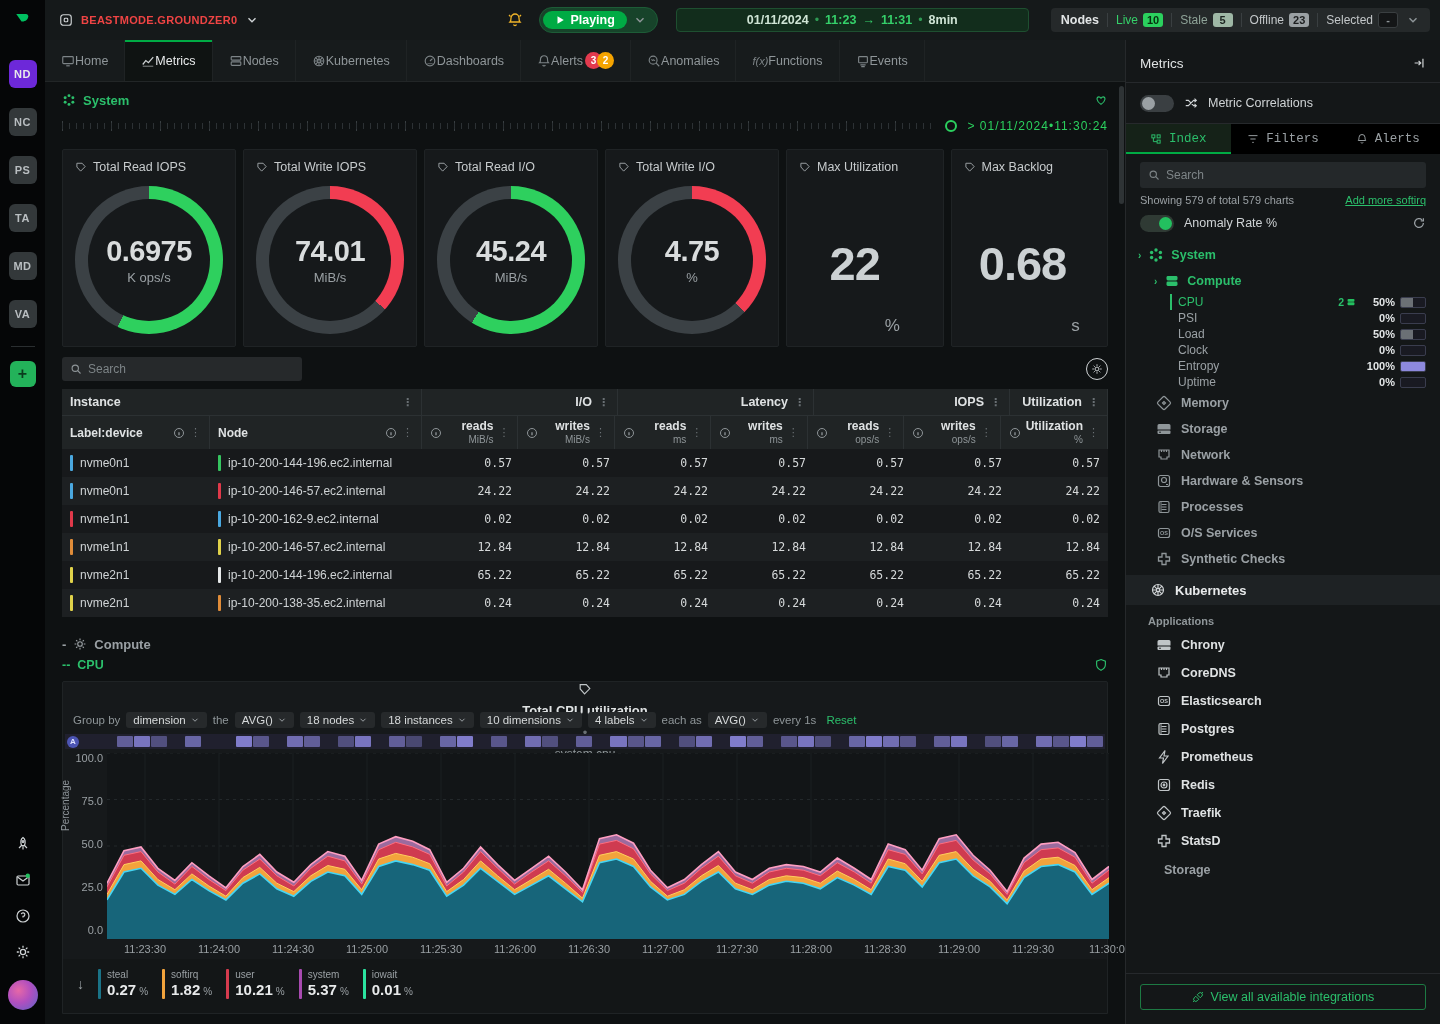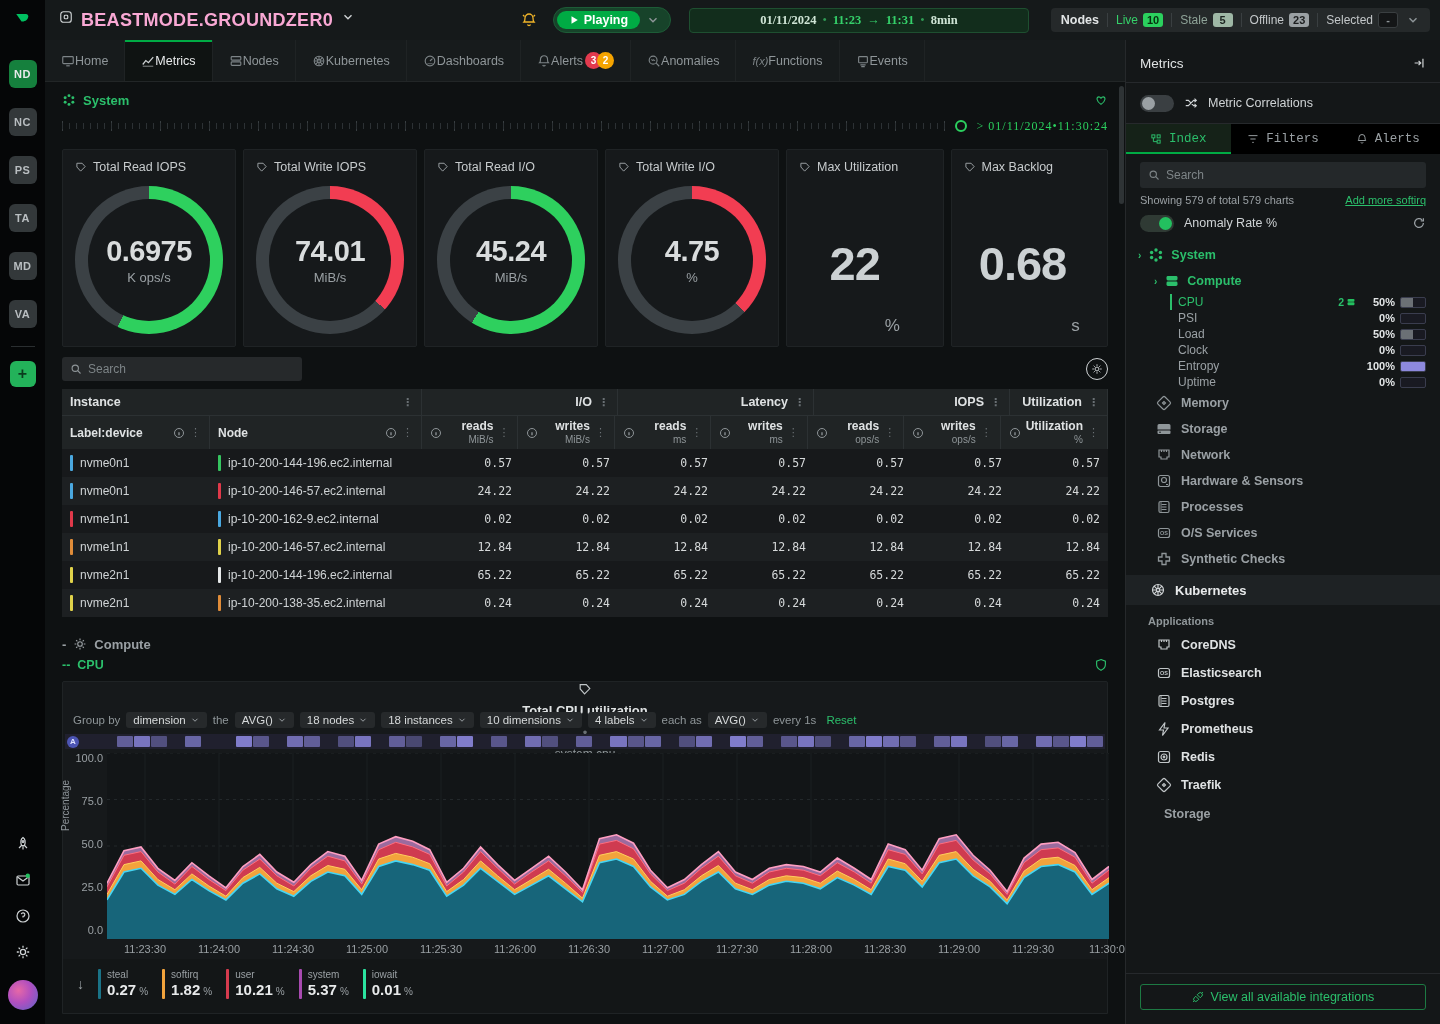--- a/index.html
+++ b/index.html
@@ -1,28 +1,28 @@
 <!DOCTYPE html>
 <html><head>
 <meta charset="utf-8">
 <style>
   *{margin:0;padding:0;box-sizing:border-box;}
   html,body{width:1440px;height:1024px;overflow:hidden;background:#0c0e10;
     font-family:"Liberation Sans","DejaVu Sans",sans-serif;color:#d6d9da;font-size:12px;}
-  .mono{font-family:Liberation Serif, serif;}
+  .mono{font-family:Liberation Sans, sans-serif;}
   .ic{display:inline-flex;align-items:center;justify-content:center;flex:none;}
   .ic svg{width:14px;height:14px;display:block;}
   .ic.s10 svg{width:10px;height:10px}.ic.s12 svg{width:12px;height:12px}
   .ic.s16 svg{width:16px;height:16px}.ic.s18 svg{width:18px;height:18px}
 
   
   #topbar{position:absolute;left:0;top:0;width:1440px;height:40px;background:#15191a;
     display:flex;align-items:center;z-index:5;}
   #logo-box{width:45px;height:40px;background:#050607;display:flex;align-items:center;justify-content:center;}
-  .space-btn{display:flex;align-items:flex-start;gap:8px;margin-left:14px;color:#f9a8d4;font-weight:bold;font-size:18px;letter-spacing:.3px;}
+  .space-btn{display:flex;align-items:center;gap:8px;margin-left:14px;color:#ef4444;font-weight:bold;font-size:11px;letter-spacing:.3px;}
   .space-btn .ic{color:#cfd3d5}
   .chev{color:#8f9699}
   #bell-btn{margin-left:auto;color:#f0b429;}
   .playing-pill{display:flex;align-items:center;gap:6px;background:#17432a;border:1px solid #1d5c37;
     border-radius:14px;padding:3px 10px 3px 3px;margin-left:16px;}
   .playing-inner{display:flex;align-items:center;gap:5px;background:#00ab44;border-radius:11px;
     padding:2px 12px;color:#fff;font-weight:bold;font-size:12.5px;}
   .date-pill{display:flex;align-items:center;gap:6px;background:#122d1c;border:1px solid #1e4f30;
     border-radius:4px;padding:4px 70px;margin-left:18px;font-size:12.5px;}
   .date-pill .d{color:#cfe4d5;font-weight:bold;}
@@ -48,21 +48,21 @@
   .tab-badge{width:17px;height:17px;border-radius:50%;color:#fff;font-size:10px;font-weight:bold;
     display:flex;align-items:center;justify-content:center;}
   .tab-badge + .tab-badge{margin-left:-5px;}
   .fx{font-style:italic;font-size:11px;color:#7d8487;}
 
   
   #rail{position:absolute;left:0;top:40px;width:45px;height:984px;background:#050607;display:flex;
     flex-direction:column;align-items:center;z-index:6;}
   .ws-btn{width:28px;height:28px;border-radius:6px;background:#33383a;color:#b9bec1;font-size:11px;
     font-weight:bold;display:flex;align-items:center;justify-content:center;margin-top:20px;letter-spacing:.5px;}
-  .ws-btn.active{background:#15803d;color:#e8eaeb;}
+  .ws-btn.active{background:#6d28d9;color:#e8eaeb;}
   .ws-divider{width:24px;height:1px;background:#2a2e30;margin-top:18px;}
   .ws-add{width:26px;height:26px;border-radius:6px;background:#23b25a;color:#0b3b1e;font-size:16px;
     font-weight:bold;display:flex;align-items:center;justify-content:center;margin-top:14px;}
   #rail-bottom{margin-top:auto;display:flex;flex-direction:column;align-items:center;gap:20px;padding-bottom:14px;}
   #rail-bottom .ic{color:#cfd3d5}
   .avatar{width:30px;height:30px;border-radius:50%;
     background:radial-gradient(circle at 35% 35%,#e668a7 0%,#b14fbf 45%,#5a64c8 100%);}
 
   
   #main{position:absolute;left:45px;top:82px;width:1080px;height:942px;background:#0e1112;
@@ -1334,20 +1334,30 @@
             <circle cx="8" cy="8" r="5.5"></circle>
             <circle cx="8" cy="8" r="1.6"></circle>
             <path d="M8 2.5v4M8 9.6v3.9M2.5 8h3.9M9.6 8h3.9M4.1 4.1l2.8 2.8M9.1 9.1l2.8 2.8M11.9 4.1L9.1 6.9M6.9 9.1l-2.8 2.8"></path>
           </svg>
         </span>
         <span>Kubernetes</span>
       </div>
       <div class="apps-hdr">Applications</div>
       <div class="app-row">
         <span class="ic s16">
+          <svg viewBox="0 0 16 16" fill="currentColor">
+            <path d="M3 3h10a1.5 1.5 0 0 1 1.5 1.5v4h-13v-4A1.5 1.5 0 0 1 3 3z"></path>
+            <rect x="1.5" y="9.5" width="13" height="3.5" rx="1"></rect>
+            <circle cx="4" cy="11.2" r=".8" fill="#141718"></circle>
+          </svg>
+        </span>
+        <span>Chrony</span>
+      </div>
+      <div class="app-row">
+        <span class="ic s16">
           <svg viewBox="0 0 16 16" fill="none" stroke="currentColor" stroke-width="1.2">
             <path d="M3 3h10v7h-2v2H5v-2H3z"></path>
             <path d="M5.5 3v2M8 3v2M10.5 3v2"></path>
           </svg>
         </span>
         <span>CoreDNS</span>
       </div>
       <div class="app-row">
         <span class="ic s16">
           <svg viewBox="0 0 16 16" fill="none" stroke="currentColor" stroke-width="1.2">
@@ -1386,20 +1396,28 @@
         <span>Redis</span>
       </div>
       <div class="app-row">
         <span class="ic s16">
           <svg viewBox="0 0 16 16" fill="none" stroke="currentColor" stroke-width="1.2">
             <rect x="3" y="3" width="10" height="10" rx="1.5" transform="rotate(45 8 8)"></rect>
             <path d="M6.5 8l1.5-1.5L9.5 8 8 9.5z"></path>
           </svg>
         </span>
         <span>Traefik</span>
+      </div>
+      <div class="app-row">
+        <span class="ic s16">
+          <svg viewBox="0 0 16 16" fill="none" stroke="currentColor" stroke-width="1.3">
+            <path d="M6 2.5h4V6h3.5v4H10v3.5H6V10H2.5V6H6z"></path>
+          </svg>
+        </span>
+        <span>StatsD</span>
       </div>
       <div class="storage-hdr">Storage</div>
     </div>
   <div class="rb-foot">
     <div class="integr-btn">
       <span class="ic s12">
           <svg viewBox="0 0 16 16" fill="none" stroke="currentColor" stroke-width="1.3">
             <path d="M5 7l4 4-2 2a2.8 2.8 0 0 1-4-4zM11 9l-4-4 2-2a2.8 2.8 0 0 1 4 4z"></path>
             <path d="M3 13l-1.5 1.5M13 3l1.5-1.5"></path>
           </svg>

